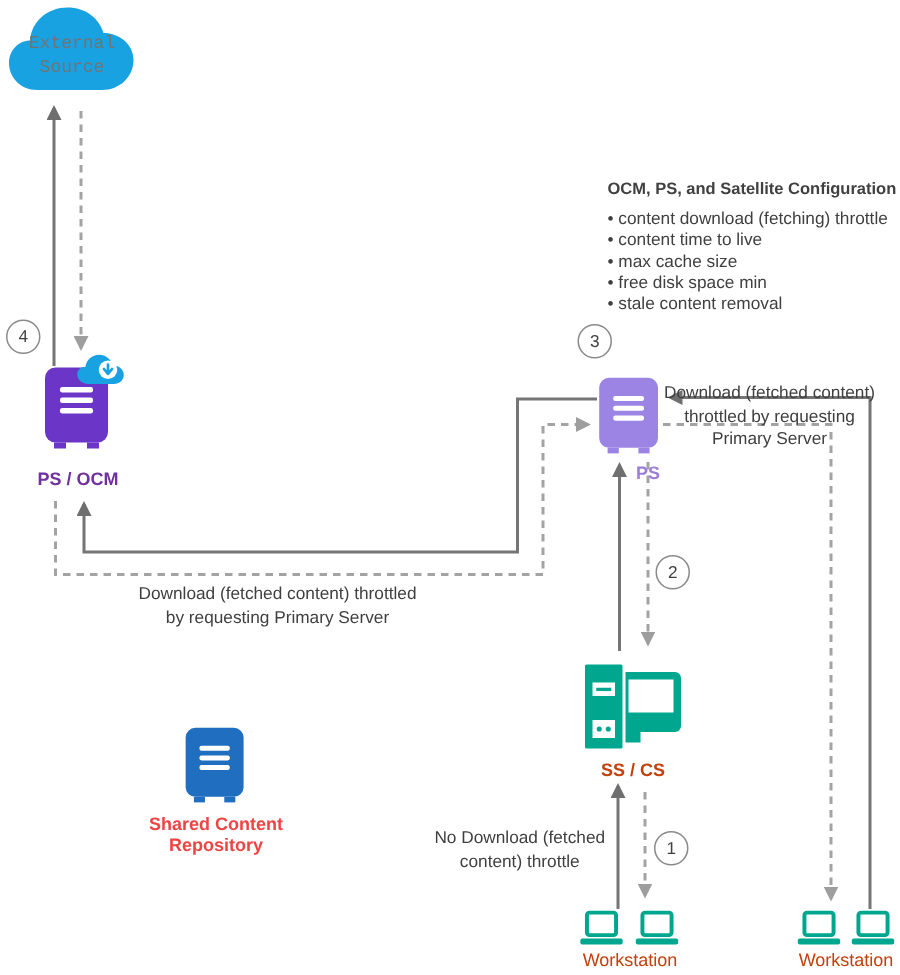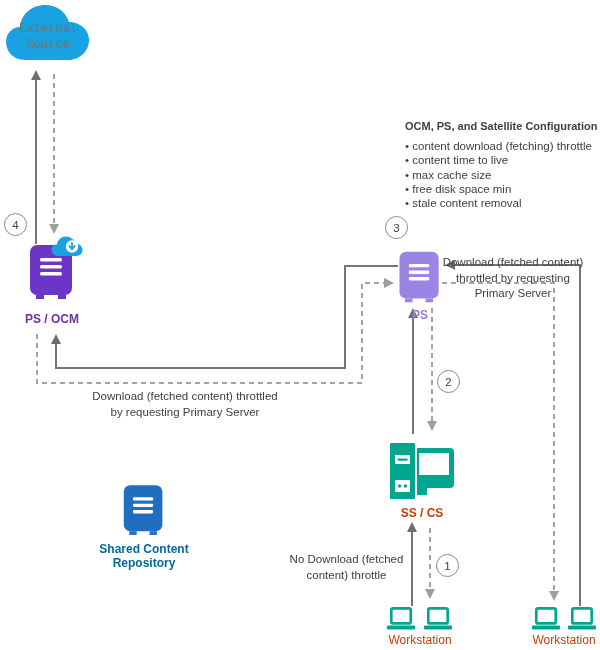--- a/index.html
+++ b/index.html
@@ -6,21 +6,21 @@
   .canvas{position:relative;width:600px;height:650px;background:#ffffff;
           font-family:"Liberation Sans",sans-serif;color:#3f3f3f;overflow:hidden;}
   .abs{position:absolute;}
   .txt{font-size:11.5px;line-height:1.35;white-space:pre-line;}
   .center{text-align:center;}
   .right{text-align:center;}
   .node-label{font-weight:bold;font-size:12px;text-align:center;white-space:pre-line;}
   .lbl-psocm{color:#7030a0;}
   .lbl-ps{color:#9b7fd6;}
   .lbl-teal{color:#c2410c;}
-  .lbl-repo{color:#0369a1;}
+  .lbl-repo{color:#ef4444;}
   .cloud-text{position:absolute;left:0;top:20px;width:100%;text-align:center;color:#737373;
               font-size:12px;line-height:1.3;white-space:pre-line;font-family:Liberation Mono, monospace;}
   .step-circle{width:21px;height:21px;border:1.4px solid #8a8a8a;border-radius:50%;
                background:#fff;display:flex;align-items:center;justify-content:center;
                font-size:11.5px;color:#404040;}
   .config-title{font-weight:bold;font-size:11px;color:#404040;}
   .config-list{margin:0;padding:0;list-style:none;font-size:11.5px;line-height:1.24;color:#3f3f3f;}
   .config-list li::before{content:"\2022  ";}
   svg{display:block;}
 </style>
@@ -106,21 +106,21 @@
   <div class="abs" style="left:396px;top:250px;">
     <svg width="48" height="56" viewBox="0 0 50 60">
       <rect x="3" y="2" width="42" height="50" rx="7" fill="#9c84e4"></rect>
       <rect x="9" y="52" width="8" height="4" fill="#9c84e4"></rect>
       <rect x="31" y="52" width="8" height="4" fill="#9c84e4"></rect>
       <rect x="13" y="15" width="22" height="3.6" rx="1.5" fill="#fff"></rect>
       <rect x="13" y="22" width="22" height="3.6" rx="1.5" fill="#fff"></rect>
       <rect x="13" y="29" width="22" height="3.6" rx="1.5" fill="#fff"></rect>
     </svg>
   </div>
-  <div class="abs node-label lbl-ps" style="left:390px;top:308px;width:60px;">PS</div>
+  <div class="abs node-label lbl-ps" style="left:402px;top:308px;width:60px;">PS</div>
 
   <div class="abs txt center" style="left:60px;top:389px;width:250px;text-align:center;">Download (fetched content) throttled
 by requesting Primary Server</div>
 
   <div class="abs" style="left:388px;top:438px;">
     <svg width="68" height="66" viewBox="0 0 68 66">
       <path d="M26,10 h36 a4,4 0 0 1 4,4 v32 a4,4 0 0 1 -4,4 h-36 Z" fill="#00a78e"></path>
       <rect x="31" y="15" width="30" height="22" fill="#ffffff"></rect>
       <rect x="26" y="46" width="13" height="11" fill="#00a78e"></rect>
       <rect x="1" y="4" width="27" height="58" rx="2" fill="#00a78e" stroke="#ffffff" stroke-width="2"></rect>

